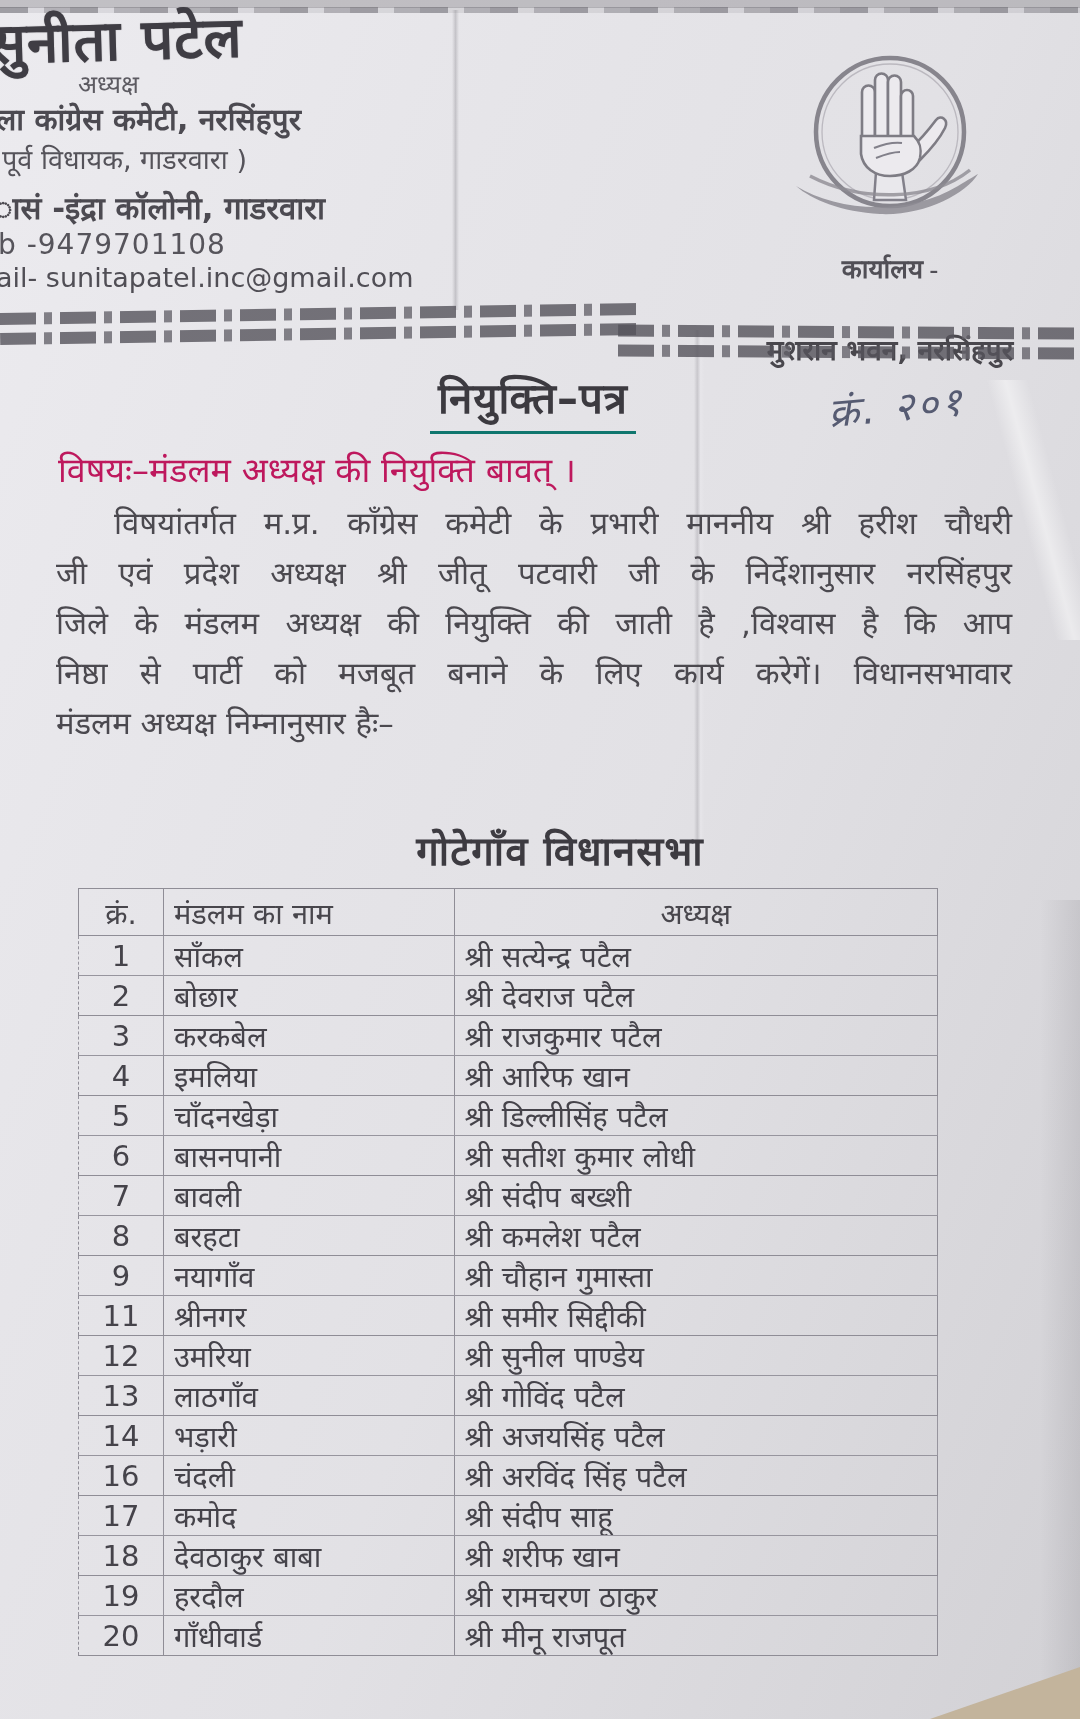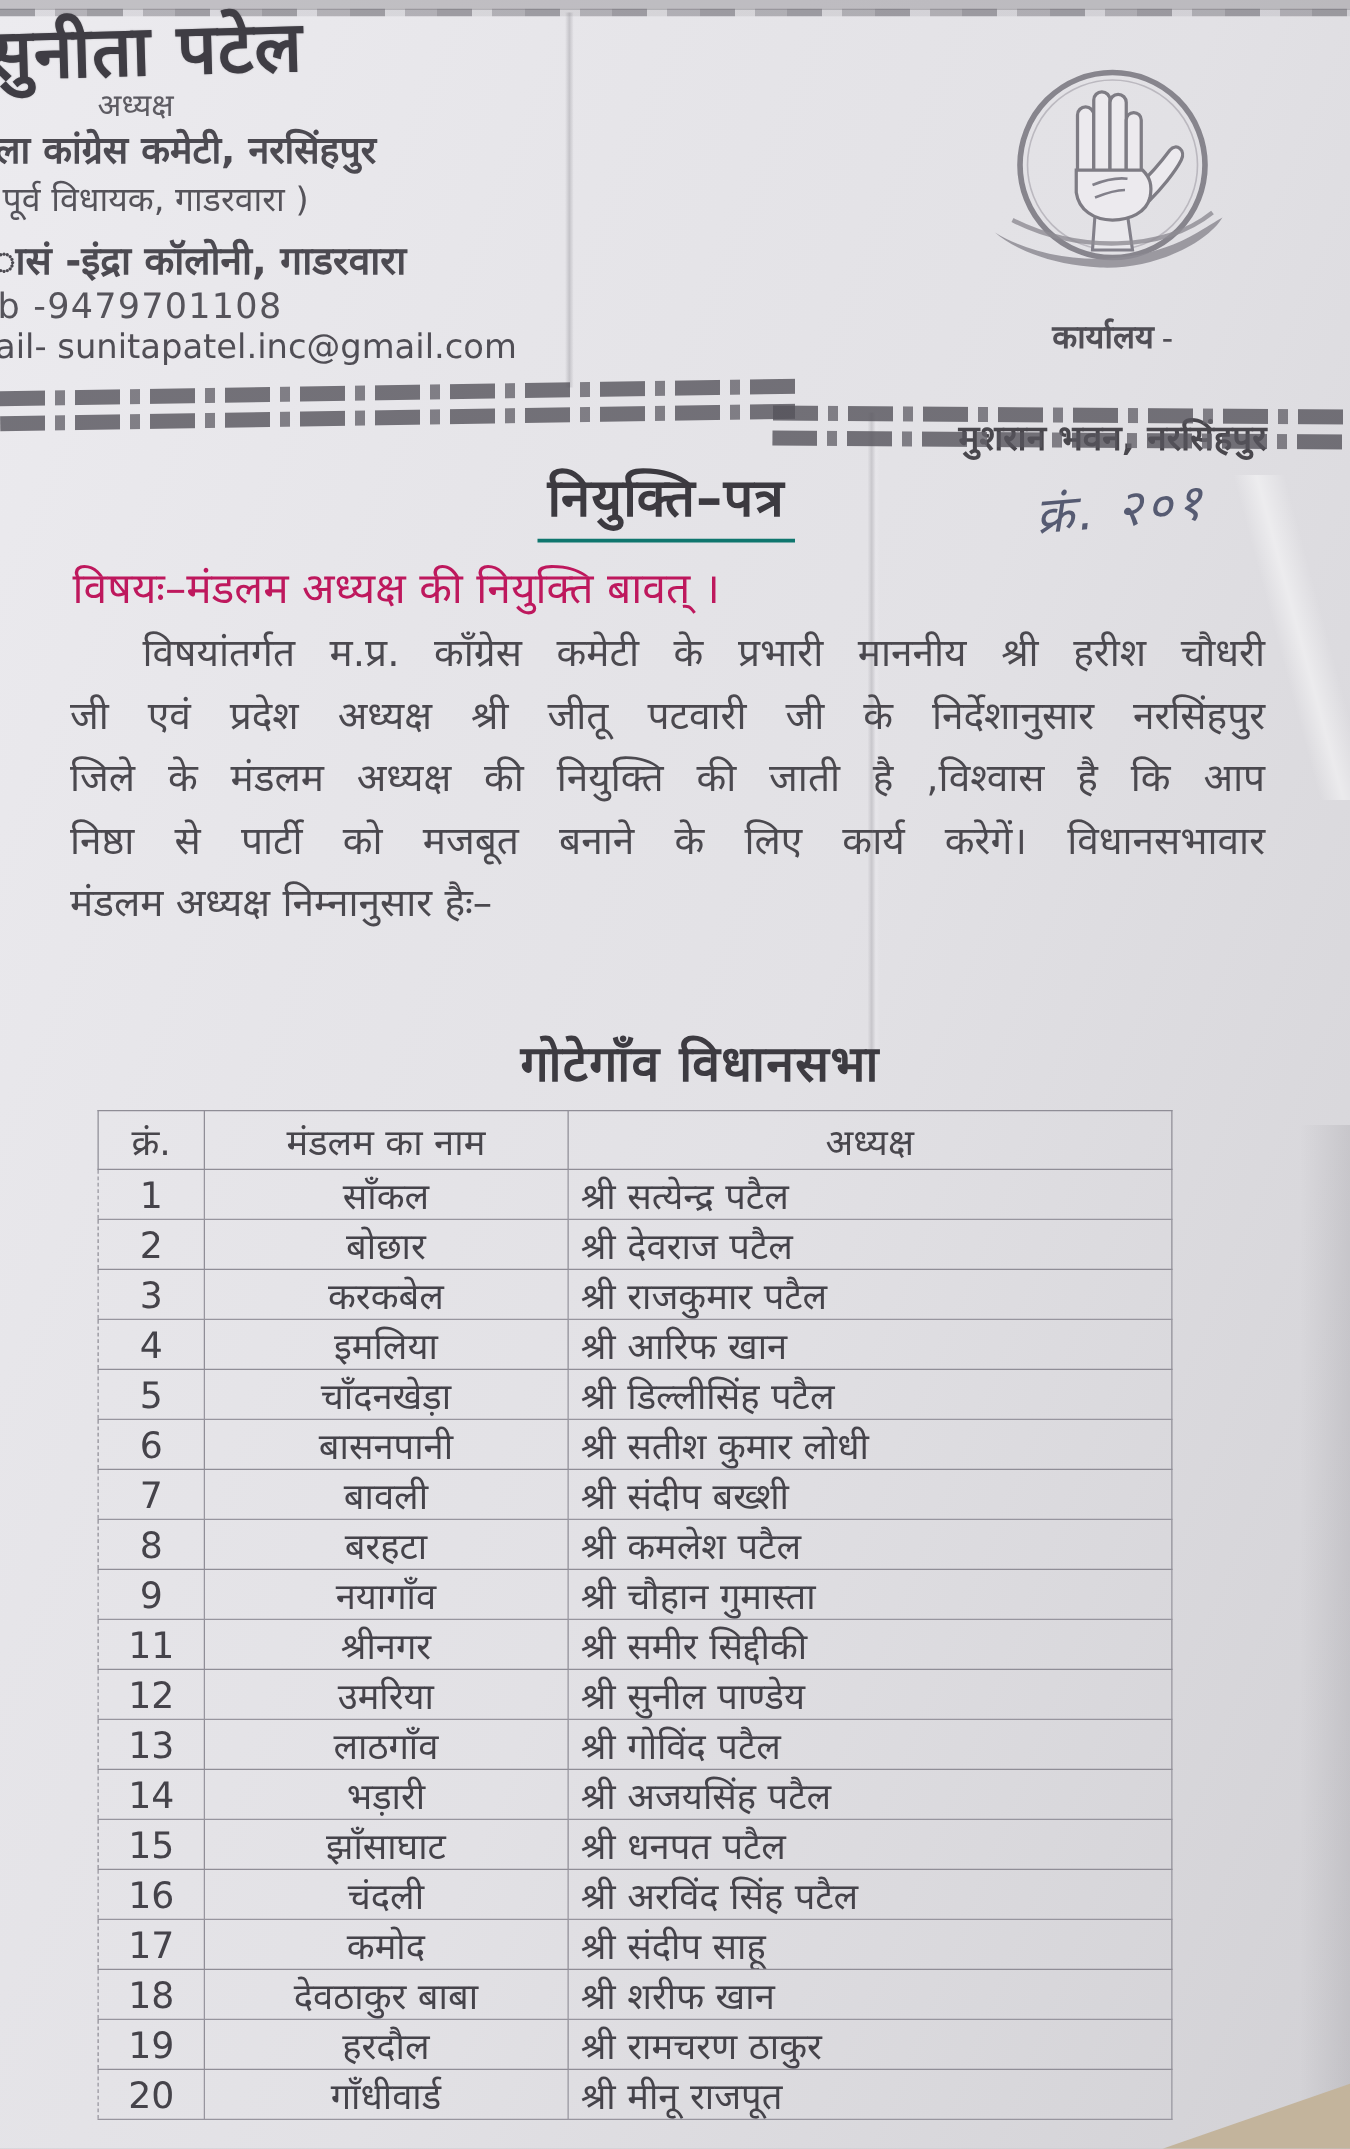--- a/index.html
+++ b/index.html
@@ -71,21 +71,21 @@
   .assembly-heading{position:absolute;left:0;top:822px;width:1120px;text-align:center;
     font-size:40px;font-weight:bold;color:#3d3b41;letter-spacing:1px;}
 
   
   .tbl{position:absolute;left:78px;top:888px;width:860px;border-collapse:collapse;
     font-size:29px;color:#45434a;}
   .tbl th,.tbl td{border:1px solid #8f8d96;padding:0 10px;overflow:hidden;white-space:nowrap;}
   .tbl th{height:46px;font-weight:normal;font-size:29px;color:#48464c;}
   .tbl td{height:37px;}
   .col-sn{width:66px;text-align:center;}
-  .col-mandalam{width:278px;text-align:center;margin-top:41px;}
+  .col-mandalam{width:278px;text-align:left;margin-top:41px;}
   .col-president{width:480px;text-align:left;}
   .tbl tr:nth-child(odd) td{border-color:#97959e;}
   .tbl tr td{border-left-style:dashed;}
   .tbl tr td:last-child{border-right-style:solid;margin-top:42px;}
 </style>
 </head>
 <body>
 
 <div class="paper"></div>
 <div class="edge-shadow"></div>
@@ -236,25 +236,20 @@
     <td class="col-mandalam">लाठगाँव</td>
     <td class="col-president">श्री गोविंद पटैल</td>
   </tr>
 
   <tr>
     <td class="col-sn">14</td>
     <td class="col-mandalam">भड़ारी</td>
     <td class="col-president">श्री अजयसिंह पटैल</td>
   </tr>
 
-  <tr>
-    <td class="col-sn">15</td>
-    <td class="col-mandalam">झाँसाघाट</td>
-    <td class="col-president">श्री धनपत पटैल</td>
-  </tr>
 
   <tr>
     <td class="col-sn">16</td>
     <td class="col-mandalam">चंदली</td>
     <td class="col-president">श्री अरविंद सिंह पटैल</td>
   </tr>
 
   <tr>
     <td class="col-sn">17</td>
     <td class="col-mandalam">कमोद</td>

